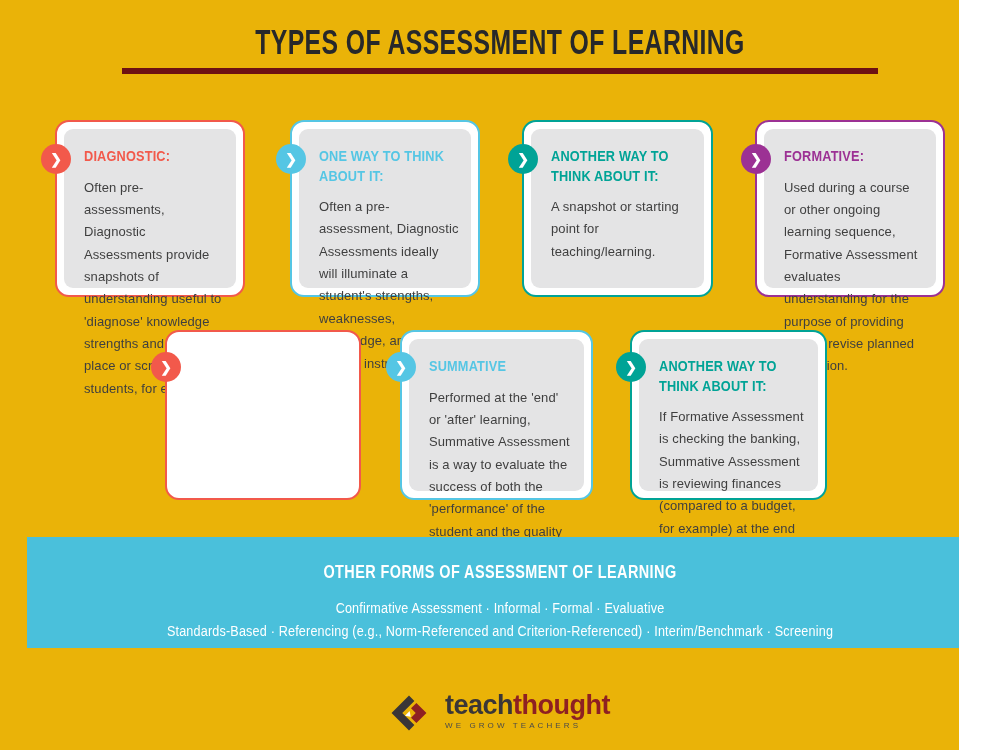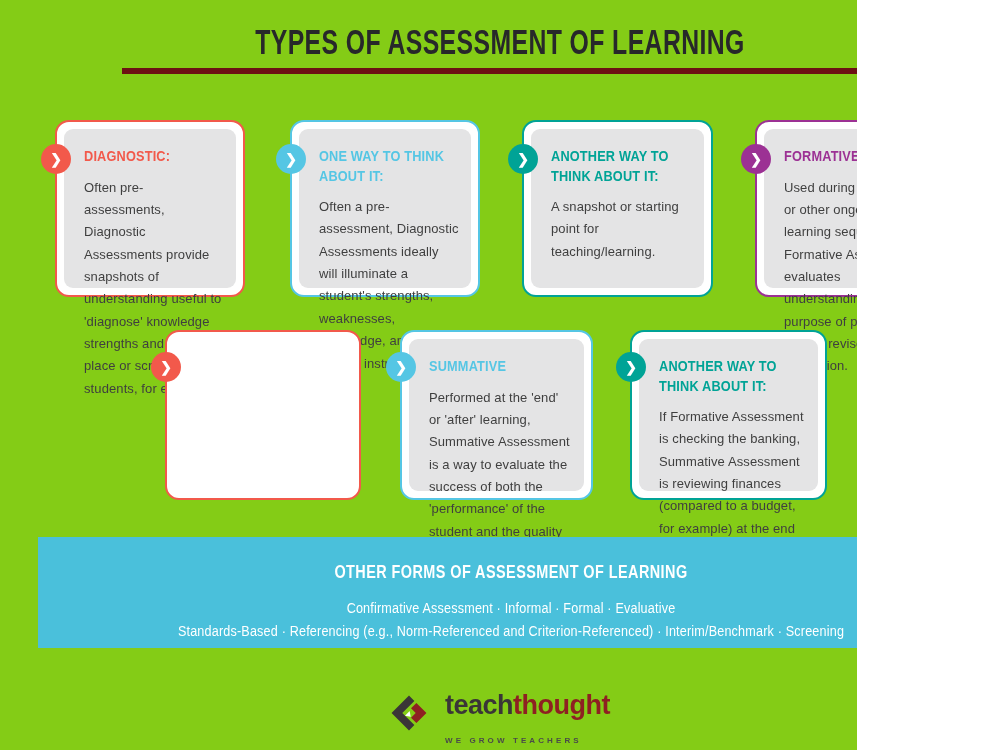--- a/index.html
+++ b/index.html
@@ -1,18 +1,19 @@
 <!DOCTYPE html>
 <html><head>
 <meta charset="utf-8">
 <style>
   html,body{margin:0;padding:0;background:#ffffff;}
   .canvas{
-    position:relative;width:857px;height:750px;background:#84cc16;overflow:hidden;
+    position:relative;width:944px;height:750px;background:#eab308;overflow:hidden;
     font-family:"Liberation Sans",sans-serif;
+    padding-left:15px;
   }
   
   .page-title{
     position:absolute;top:22px;left:0;width:1000px;text-align:center;
     font-size:31px;font-weight:700;color:#27282a;letter-spacing:.5px;
     transform:scale(.80,1.14);transform-origin:center top;margin:0;white-space:nowrap;
   }
   .title-underline{
     position:absolute;top:68px;left:122px;width:756px;height:6px;background:#6d1113;
   }
@@ -41,21 +42,21 @@
   .pos-r1c1{left:55px; top:120px;width:190px;height:177px;}
   .pos-r1c2{left:290px;top:120px;width:190px;height:177px;}
   .pos-r1c3{left:522px;top:120px;width:191px;height:177px;}
   .pos-r1c4{left:755px;top:120px;width:190px;height:177px;}
   .pos-r2c1{left:165px;top:330px;width:196px;height:170px;}
   .pos-r2c2{left:400px;top:330px;width:193px;height:170px;}
   .pos-r2c3{left:630px;top:330px;width:197px;height:170px;}
   .pos-r2c1 .badge,.pos-r2c2 .badge,.pos-r2c3 .badge{top:20px;}
   
   .banner{
-    position:absolute;left:38px;top:537px;width:946px;height:111px;background:#4ac0db;
+    position:absolute;left:27px;top:537px;width:946px;height:111px;background:#4ac0db;
     color:#ffffff;text-align:center;box-sizing:border-box;padding-top:24px;
   }
   .banner-heading{
     margin:0;font-size:17px;font-weight:700;letter-spacing:.5px;
     transform:scale(.85,1.1);transform-origin:center top;white-space:nowrap;
   }
   .banner-line{
     margin:0;font-size:14px;font-weight:400;line-height:1.62;letter-spacing:.2px;
     transform:scaleX(.9);transform-origin:center top;white-space:nowrap;
   }
@@ -64,21 +65,21 @@
   .footer{
     position:absolute;left:0;top:692px;width:1000px;display:flex;
     align-items:flex-start;justify-content:center;gap:17px;
   }
   .logo-icon{width:38px;height:38px;flex:0 0 auto;margin-top:2px;}
   .wordmark{line-height:1;}
   .brand{font-size:27px;font-weight:700;letter-spacing:-.5px;}
   .brand .teach{color:#3a3637;}
   .brand .thought{color:#8e2022;}
   .tagline{
-    margin-top:18px;font-size:8px;font-weight:700;color:#4a4a4a;letter-spacing:3.1px;
+    margin-top:3px;font-size:8px;font-weight:400;color:#4a4a4a;letter-spacing:3.1px;
   }
 </style>
 </head>
 <body>
 
 <div class="canvas">
 
   <h1 class="page-title">TYPES OF ASSESSMENT OF LEARNING</h1>
   <div class="title-underline"></div>
 

